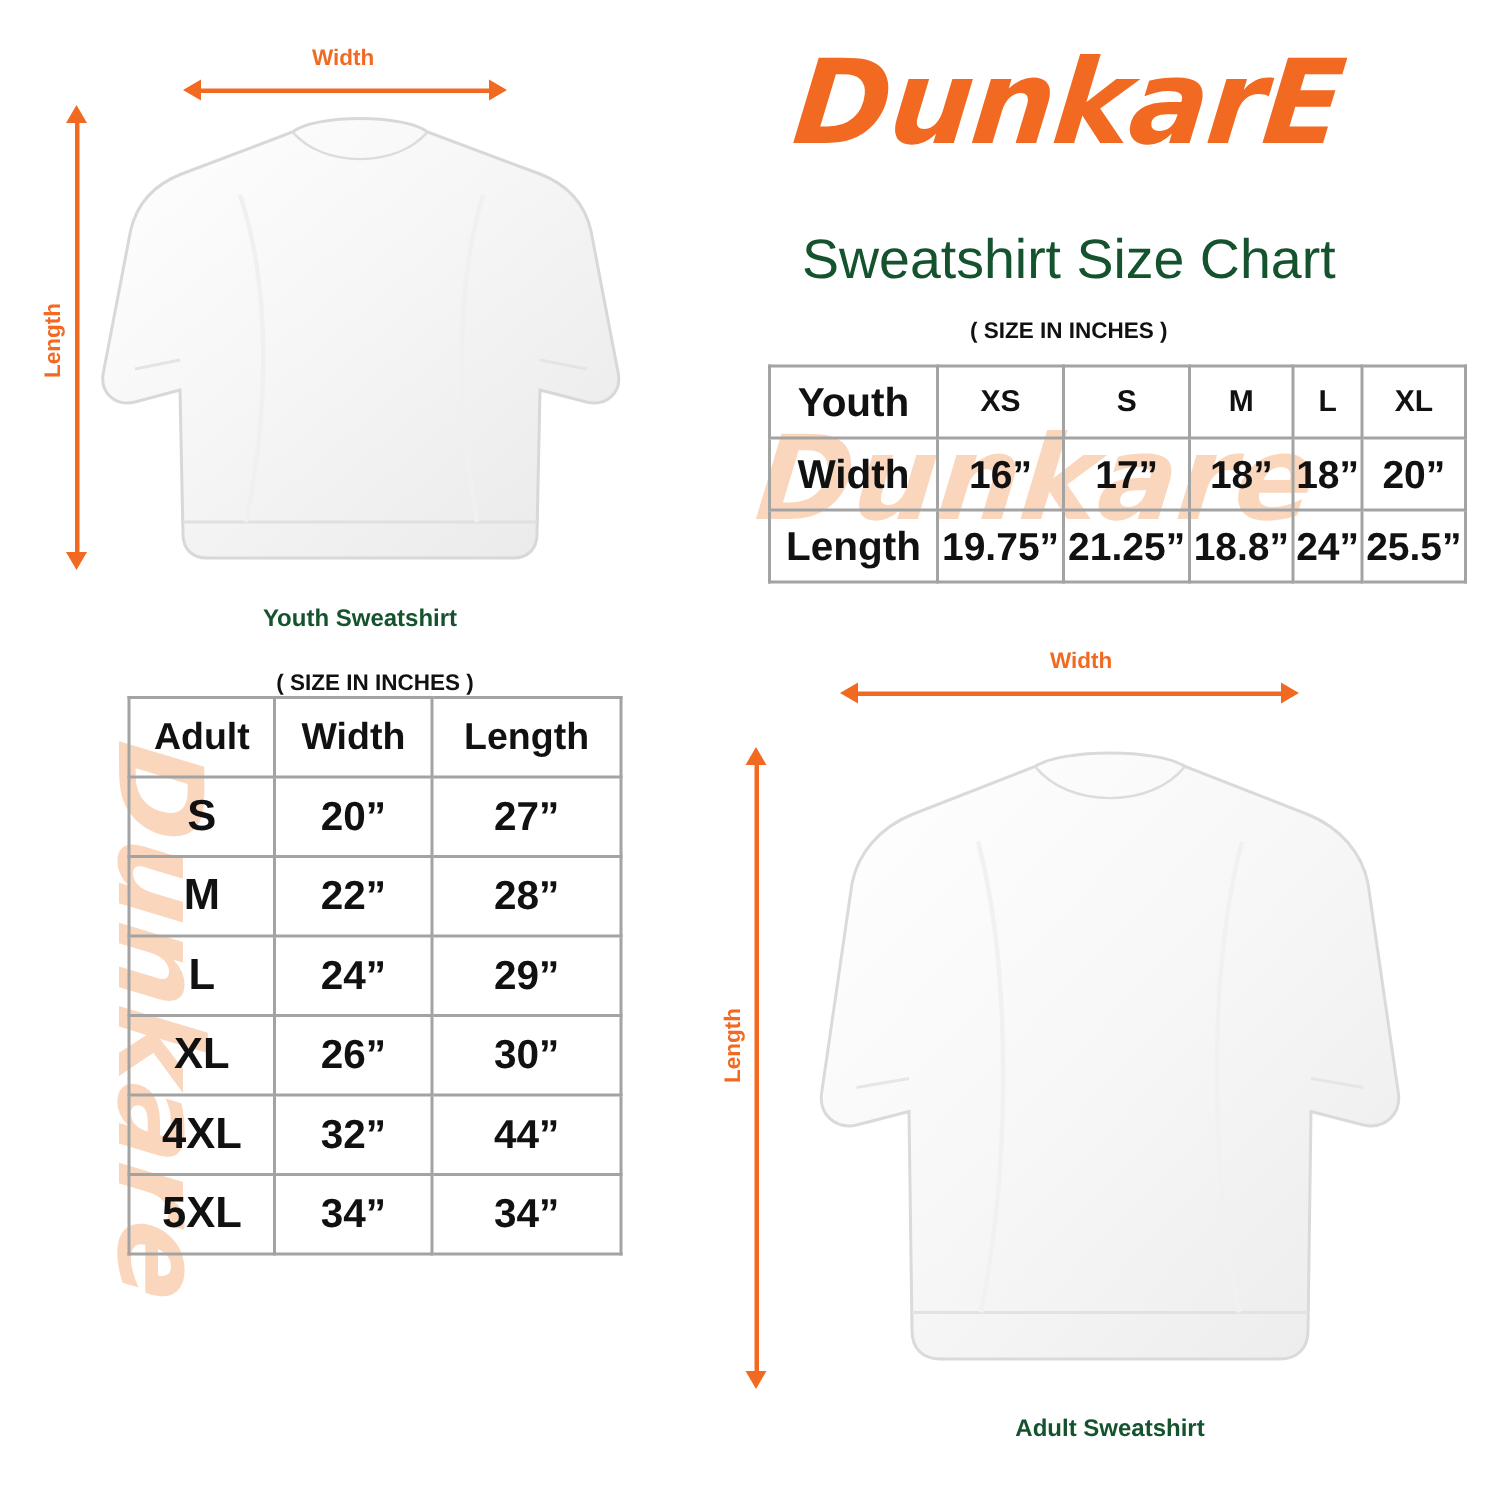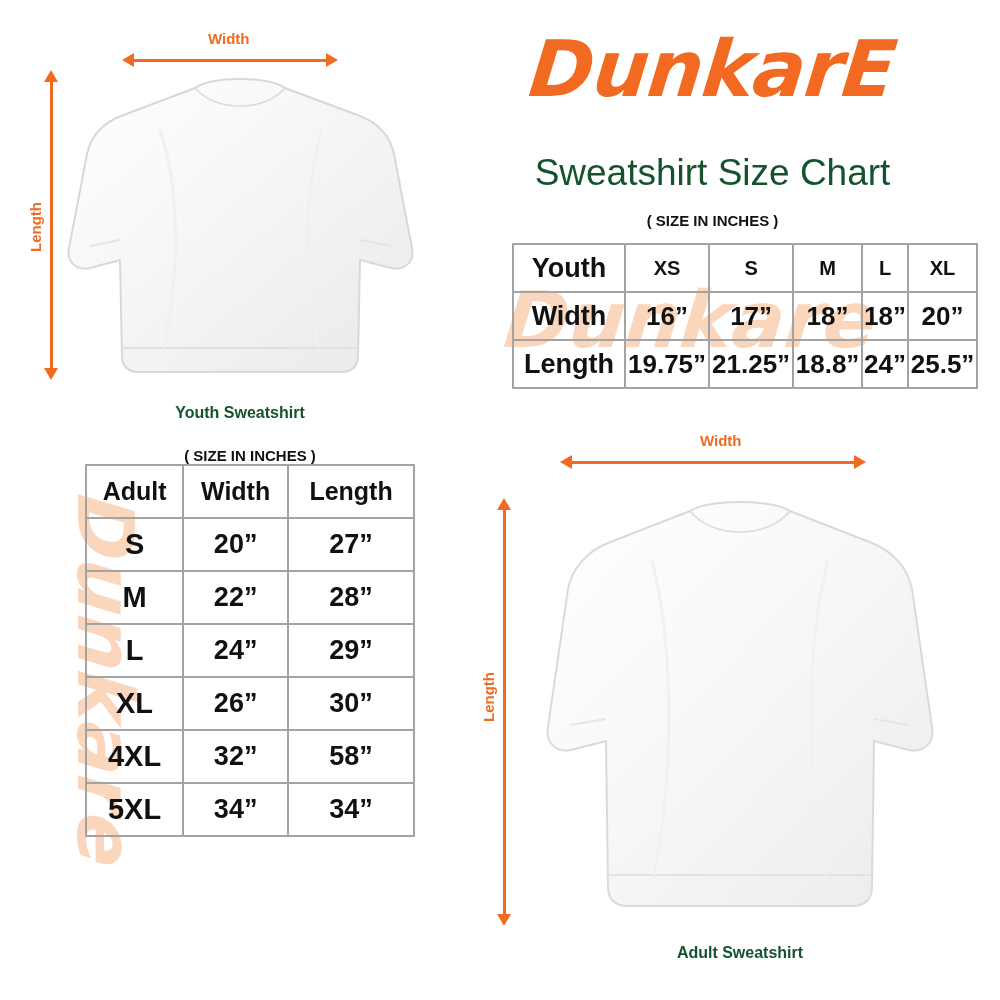--- a/index.html
+++ b/index.html
@@ -293,21 +293,21 @@
     <td>29”</td>
   </tr>
   <tr>
     <td class="sz">XL</td>
     <td>26”</td>
     <td>30”</td>
   </tr>
   <tr>
     <td class="sz">4XL</td>
     <td>32”</td>
-    <td>58”</td>
+    <td>44”</td>
   </tr>
   <tr>
     <td class="sz">5XL</td>
     <td>34”</td>
     <td>34”</td>
   </tr>
 </tbody>
   </table>
 
 </body></html>

